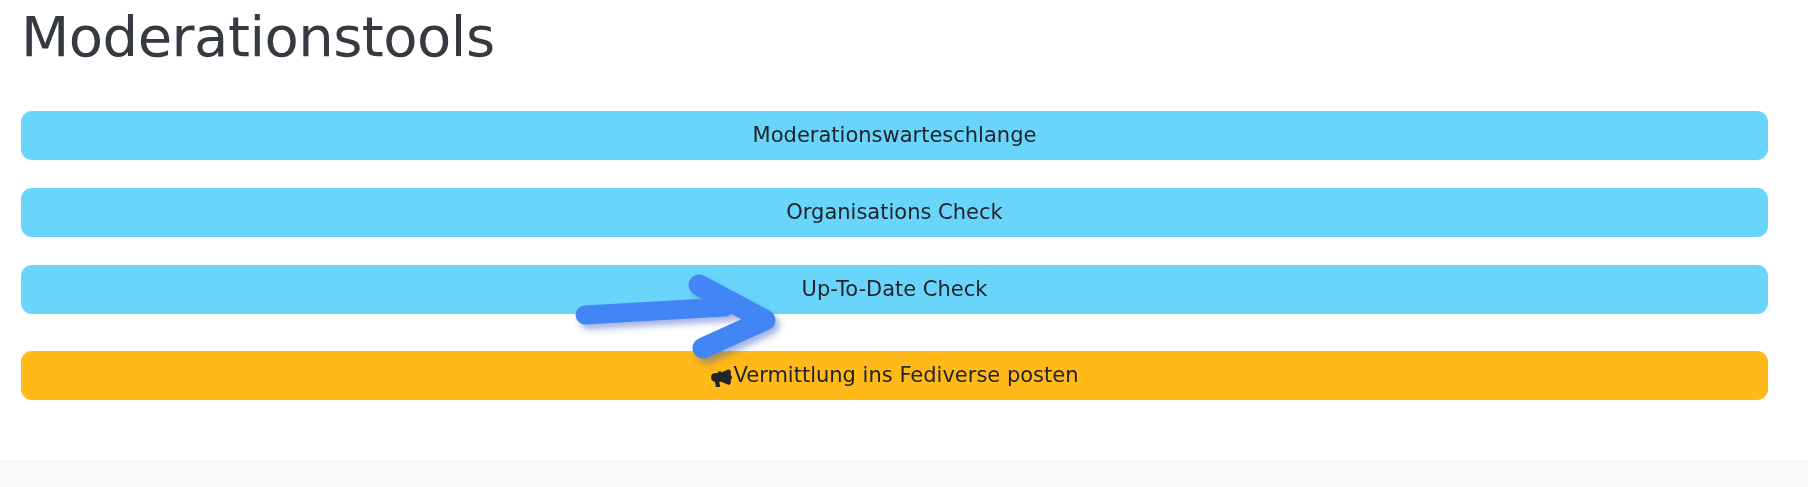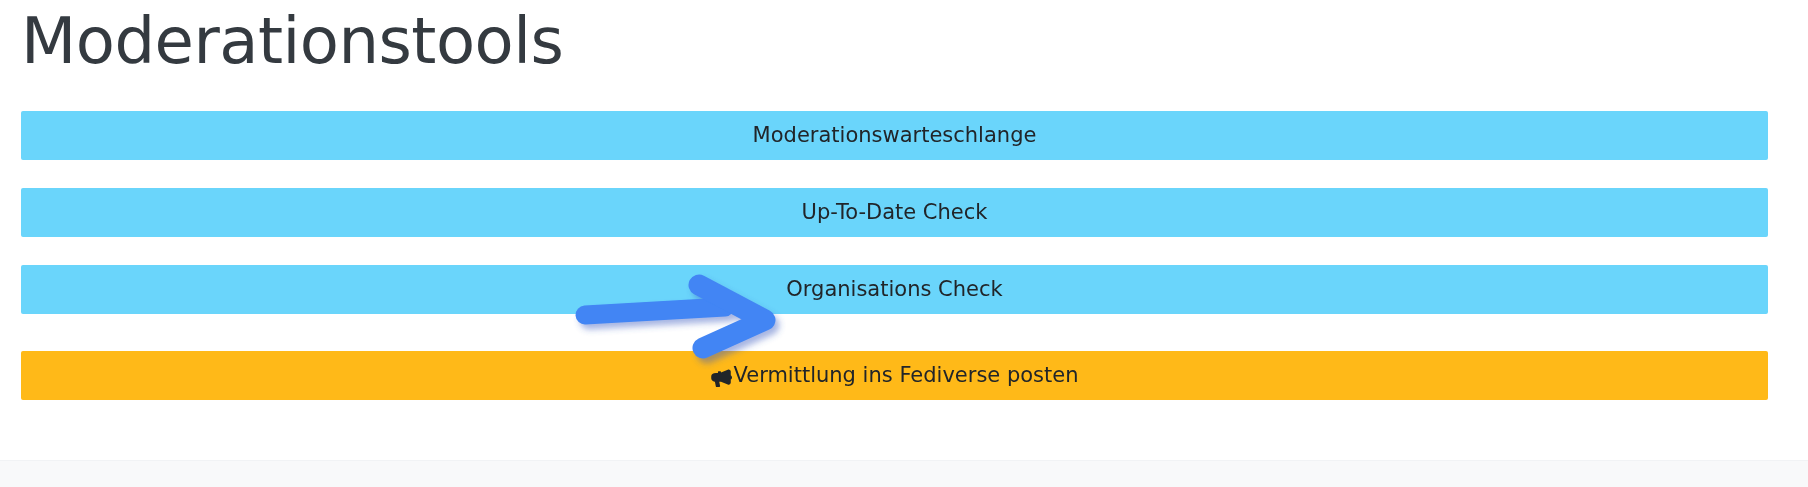--- a/index.html
+++ b/index.html
@@ -25,21 +25,21 @@
   }
 
   .content {
     position: absolute;
     left: 21px;
     top: 0;
     width: 1747px;
   }
 
   .page-title {
-    font-size: 64px;
+    font-size: 56px;
     line-height: 1.1;
     font-weight: 400;
     color: #343a40;
     letter-spacing: -0.5px;
     margin: 0;
     padding-top: 6px;
     padding-bottom: 0;
     white-space: nowrap;
   }
 
@@ -51,21 +51,21 @@
   }
 
   .btn {
     display: flex;
     align-items: center;
     justify-content: center;
     width: 100%;
     height: 49px;
     box-sizing: border-box;
     border: none;
-    border-radius: 2px;
+    border-radius: 11px;
     font-family: "DejaVu Sans", "Liberation Sans", sans-serif;
     font-size: 21px;
     font-weight: 400;
     color: #212529;
     cursor: pointer;
     padding: 0 12px;
     margin-bottom: 28px;
     text-align: center;
     line-height: 1;
     white-space: nowrap;
@@ -126,25 +126,25 @@
     <h1 class="page-title">Moderationstools</h1>
   </div>
 
   <div class="btn-stack">
 
     <button class="btn btn-info">
       <span class="btn-label">Moderationswarteschlange</span>
     </button>
 
     <button class="btn btn-info">
-      <span class="btn-label">Up-To-Date Check</span>
+      <span class="btn-label">Organisations Check</span>
     </button>
 
     <button class="btn btn-info">
-      <span class="btn-label">Organisations Check</span>
+      <span class="btn-label">Up-To-Date Check</span>
     </button>
 
     <button class="btn btn-warning">
       <span class="bullhorn">
         <svg width="22" height="20" viewBox="0 0 576 512" aria-hidden="true">
           <path fill="#212529" d="M576 240c0 23.6-12.9 44.3-32 55.4V88.4c0-30.9-25.1-56-56-56-7.6 0-15.1 1.5-22.1 4.5L288 111.6V96c0-8.8-7.2-16-16-16h-48c-8.8 0-16 7.2-16 16v32h-48C71.6 128 32 167.6 32 216v48c0 48.4 39.6 88 88 88h8.6l24.7 123.6c1.9 9.4 10.1 16.4 19.7 16.4h72c12.6 0 22-11.5 19.6-23.8L242 352h46l177.9 74.7c7 3 14.5 4.5 22.1 4.5 30.9 0 56-25.1 56-56V184.6c19.1 11.1 32 31.8 32 55.4z"></path>
         </svg>
       </span>
       <span class="btn-label">Vermittlung ins Fediverse posten</span>
     </button>

